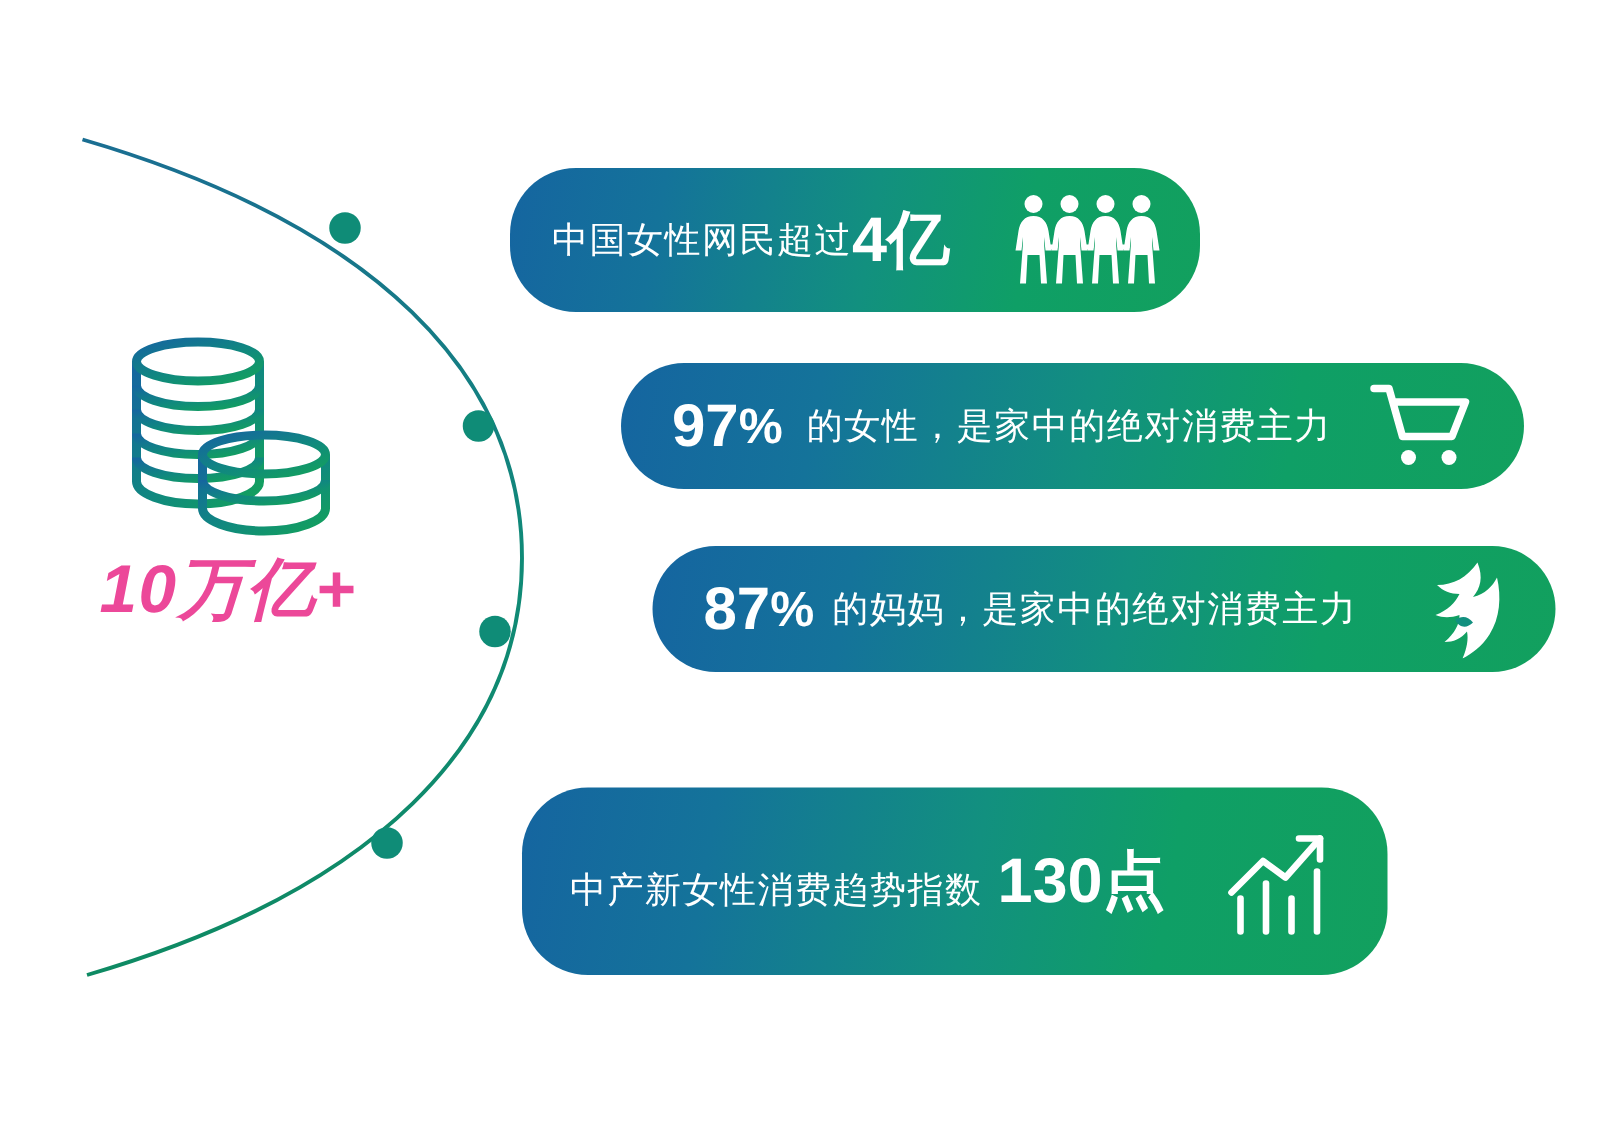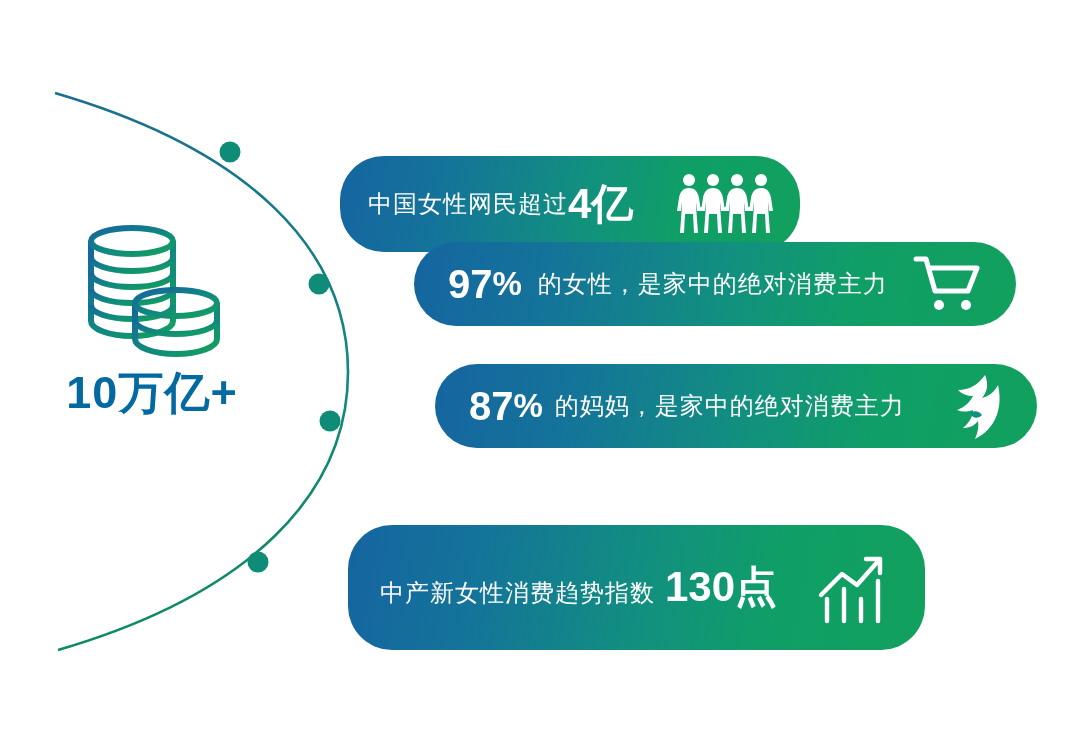--- a/index.html
+++ b/index.html
@@ -16,22 +16,22 @@
   #wires{position:absolute;left:0;top:0;width:1080px;height:749px;pointer-events:none;}
 
   
   .left-block{position:absolute;left:18px;top:222px;width:268px;text-align:center;}
   .coin-icon{width:150px;height:140px;margin:0 auto;display:block;}
   .left-cap{
     font-size:21px;color:#595959;letter-spacing:1px;
     margin-top:20px;line-height:1.2;white-space:nowrap;
   }
   .left-big{
-    font-size:45px;color:#0369a1;font-weight:bold;letter-spacing:1px;
-    margin-top:6px;line-height:1.1;white-space:nowrap;
+    font-size:45px;color:#ec4899;font-weight:bold;letter-spacing:1px;
+    margin-top:6px;line-height:1.1;white-space:nowrap;font-style:italic;
   }
 
   
   .pill{
     position:absolute;
     border-radius:44px;
     display:flex;align-items:center;
     box-sizing:border-box;
     color:#ffffff;
     background:linear-gradient(100deg,#1565a0 0%,#14739a 22%,#12907f 52%,#0f9f66 74%,#12a05e 100%);
@@ -39,21 +39,21 @@
   .pill .txt{display:flex;align-items:center;flex:1;min-width:0;}
   .pill .icon{flex:0 0 auto;display:flex;align-items:center;justify-content:center;}
 
   .cn{font-size:24px;letter-spacing:1px;white-space:nowrap;}
   .cn-sm{font-size:22px;letter-spacing:1px;white-space:nowrap;}
   .num-lg{font-size:42px;font-weight:bold;letter-spacing:0px;line-height:1;white-space:nowrap;}
   .num-pct{font-size:40px;font-weight:bold;line-height:1;white-space:nowrap;}
   .pct-sign{font-size:33px;font-weight:bold;}
 
   
-  #pill-1{left:340px;top:112px;width:460px;height:96px;padding:0 26px 0 28px;margin-top:44px;}
+  #pill-1{left:340px;top:112px;width:460px;height:96px;padding:0 26px 0 28px;}
   #pill-2{left:414px;top:242px;width:602px;height:84px;padding:0 28px 0 34px;}
   #pill-3{left:435px;top:364px;width:602px;height:84px;padding:0 28px 0 34px;}
   #pill-4{left:348px;top:525px;width:577px;height:125px;padding:0 30px 0 32px;}
 
   #pill-4 .txt{flex-direction:column;align-items:flex-start;justify-content:center;gap:10px;}
   .row1{display:flex;align-items:baseline;gap:10px;}
 </style>
 </head>
 <body>
 

